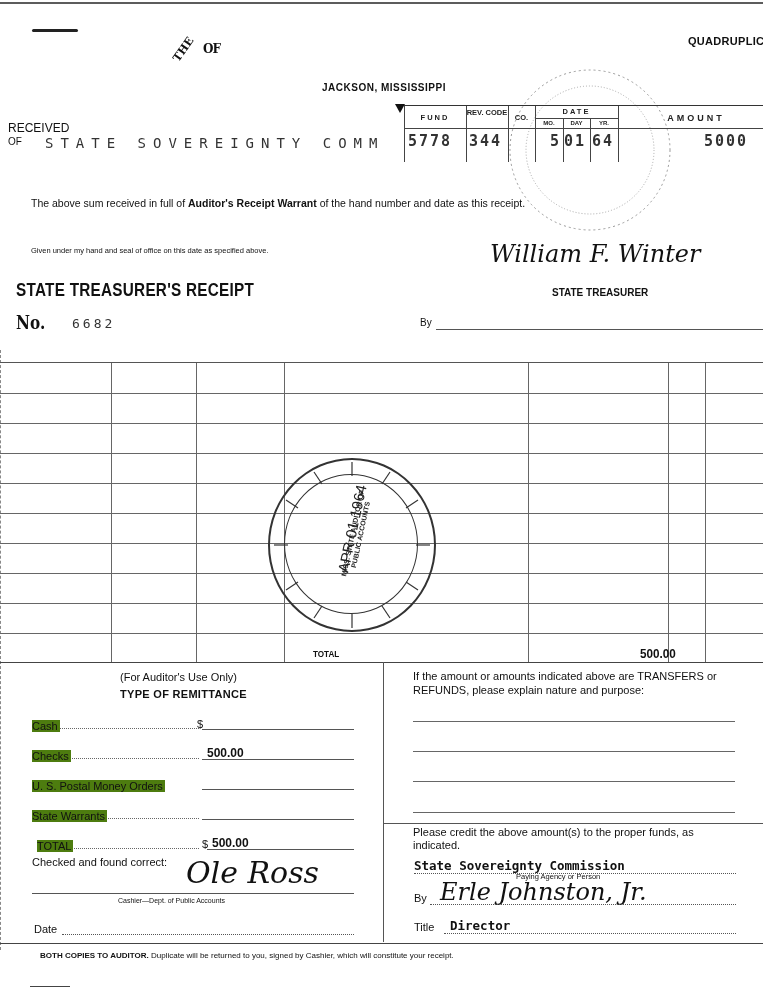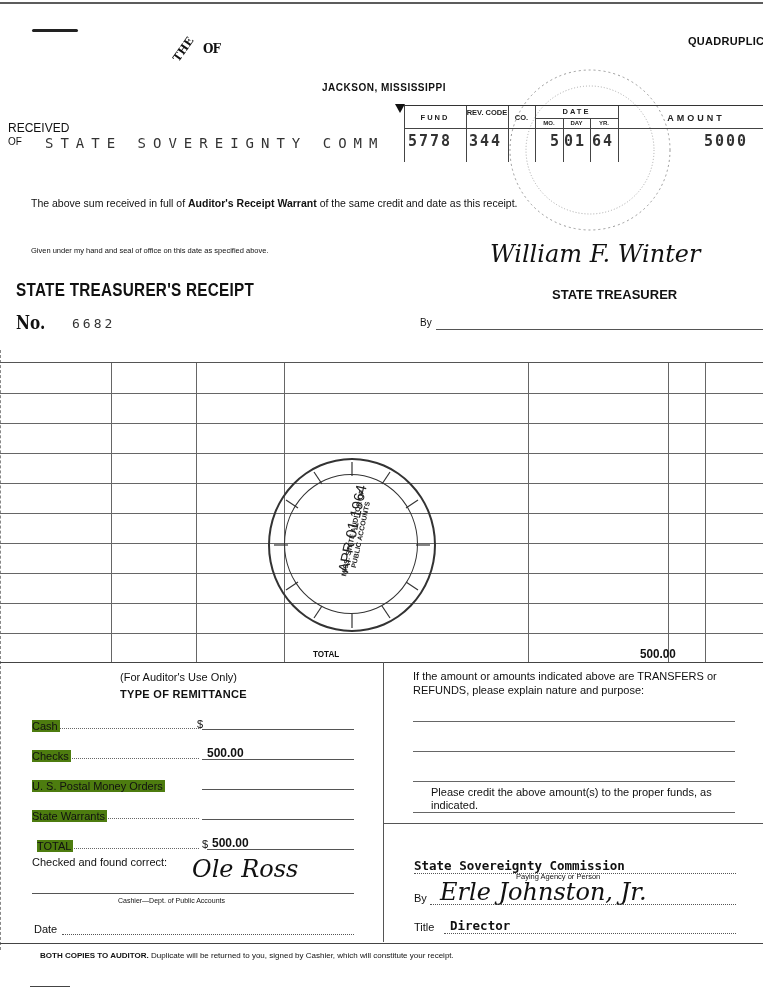--- a/index.html
+++ b/index.html
@@ -24,21 +24,21 @@
   .triangle { left:395px; top:104px; width:0; height:0; border-left:5px solid transparent; border-right:5px solid transparent; border-top:9px solid #111; }
   .para { font-size:10.5px; }
   .para b { font-weight:bold; }
   .given { font-size:7.5px; }
   .sig { font-family:"DejaVu Serif", serif; font-style:italic; color:#111; white-space:nowrap; }
   .big-title { left:16px; top:280px; font-size:18px; font-weight:bold; letter-spacing:.3px; transform:scaleX(.85); transform-origin:left; white-space:nowrap; }
   .no-lbl { left:16px; top:312px; font-family:"DejaVu Serif", serif; font-weight:bold; font-size:18px; transform:scaleX(.85); transform-origin:left; }
   .no-val { left:72px; top:316px; font-family:"DejaVu Sans Mono", monospace; font-size:13px; letter-spacing:3px; color:#333; }
   .by-lbl { left:420px; top:317px; font-size:10px; }
   .by-line { left:436px; top:329px; width:327px; border-top:1px solid #555; }
-  .treas-lbl { left:552px; top:287px; font-size:13px; font-weight:bold; }
+  .treas-lbl { left:552px; top:287px; font-size:10px; font-weight:bold; }
   
   .grid { left:0; top:362px; width:763px; height:300px; border-top:1.5px solid #555; }
   .gcol { position:absolute; top:0; height:300px; border-left:1px solid #666; }
   .grow { position:absolute; left:0; width:763px; border-top:1px solid #666; }
   .total-lbl { left:313px; top:649px; font-size:9px; font-weight:bold; transform:scaleX(.9); transform-origin:left; }
   .total-val { left:640px; top:646px; font-size:13px; font-weight:bold; transform:scaleX(.9); transform-origin:left; }
   
   .stamp { left:268px; top:458px; width:164px; height:170px; border:2px solid #333; border-radius:50%; }
   .stamp-inner { position:absolute; left:14px; top:14px; width:132px; height:138px; border:1.5px solid #333; border-radius:50%; }
   .stamp-text { position:absolute; left:22px; top:60px; transform:rotate(-78deg); transform-origin:center; font-size:15px; color:#222; white-space:nowrap; width:120px; text-align:center; }
@@ -56,21 +56,21 @@
   .rem-row .val { position:absolute; left:175px; bottom:2px; font-weight:bold; font-size:12px; }
   .rem-row .dollar { position:absolute; left:165px; bottom:2px; font-size:11px; }
   .checked-lbl { left:32px; top:856px; font-size:11px; }
   .cashier-line { left:32px; top:893px; width:322px; border-top:1px solid #555; }
   .cashier-lbl { left:118px; top:897px; font-size:7px; }
   .date-lbl { left:34px; top:923px; font-size:11px; }
   .date-line { left:62px; top:934px; width:292px; border-top:1px dotted #555; }
   .right-para { left:413px; top:669px; width:330px; font-size:11px; line-height:14px; }
   .exp-line { position:absolute; left:413px; width:322px; border-top:1px solid #666; }
   .credit-div { left:383px; top:823px; width:380px; border-top:1px solid #555; }
-  .credit-para { left:413px; top:786px; width:330px; font-size:11px; line-height:13px;margin-left:18px; }
+  .credit-para { left:413px; top:826px; width:330px; font-size:11px; line-height:13px; }
   .agency-val { left:414px; top:858px; font-family:"DejaVu Sans Mono", monospace; font-weight:bold; font-size:12.5px; }
   .agency-line { left:414px; top:873px; width:322px; border-top:1px dotted #555; }
   .agency-lbl { left:516px; top:872px; font-size:7.5px; }
   .by2-lbl { left:414px; top:892px; font-size:11px; }
   .by2-line { left:430px; top:904px; width:306px; border-top:1px dotted #555; }
   .title-lbl { left:414px; top:921px; font-size:11px; }
   .title-val { left:450px; top:918px; font-family:"DejaVu Sans Mono", monospace; font-weight:bold; font-size:12.5px; }
   .title-line { left:444px; top:933px; width:292px; border-top:1px dotted #555; }
   .footer { left:40px; top:951px; font-size:8px; white-space:nowrap; }
   .footer b { font-weight:bold; }
@@ -120,21 +120,21 @@
   <div class="ft-hdr" style="left:214px;width:156px;top:7px;font-size:9px;letter-spacing:3px">AMOUNT</div>
   <div class="ft-val" style="left:4px">5778</div>
   <div class="ft-val" style="left:65px">344</div>
   <div class="ft-val" style="left:146px">5</div>
   <div class="ft-val" style="left:160px">01</div>
   <div class="ft-val" style="left:188px">64</div>
   <div class="ft-val" style="left:300px">5000</div>
 </div>
 
 <div class="abs para" style="left:31px;top:197px;white-space:nowrap">
-  <span>The above sum received in full of </span><b>Auditor's Receipt Warrant</b><span> of the same credit and date as this receipt.</span>
+  <span>The above sum received in full of </span><b>Auditor's Receipt Warrant</b><span> of the hand number and date as this receipt.</span>
 </div>
 <div class="abs given" style="left:31px;top:246px;white-space:nowrap">Given under my hand and seal of office on this date as specified above.</div>
 
 <div class="abs sig" style="left:490px;top:240px;font-size:24px">William F. Winter</div>
 <div class="abs treas-lbl">STATE TREASURER</div>
 
 <div class="abs big-title">STATE TREASURER'S RECEIPT</div>
 <div class="abs no-lbl">No.</div>
 <div class="abs no-val">6682</div>
 <div class="abs by-lbl">By</div>
@@ -213,21 +213,21 @@
 </div>
 <div class="rem-row" style="top:836px;left:37px;width:317px">
   <span class="dots"></span>
   <span class="lbl">TOTAL</span>
   <span class="dollar">$</span>
   <span class="line"></span>
   <span class="val">500.00</span>
 </div>
 
 <div class="abs checked-lbl">Checked and found correct:</div>
-<div class="abs sig" style="left:192px;top:855px;font-size:24px">Ole Ross</div>
+<div class="abs sig" style="left:186px;top:855px;font-size:30px">Ole Ross</div>
 <div class="abs cashier-line"></div>
 <div class="abs cashier-lbl">Cashier—Dept. of Public Accounts</div>
 <div class="abs date-lbl">Date</div>
 <div class="abs date-line"></div>
 
 <div class="abs right-para">If the amount or amounts indicated above are TRANSFERS or REFUNDS, please explain nature and purpose:</div>
 <div class="exp-line" style="top:721px"></div>
 <div class="exp-line" style="top:751px"></div>
 <div class="exp-line" style="top:781px"></div>
 <div class="exp-line" style="top:812px"></div>

